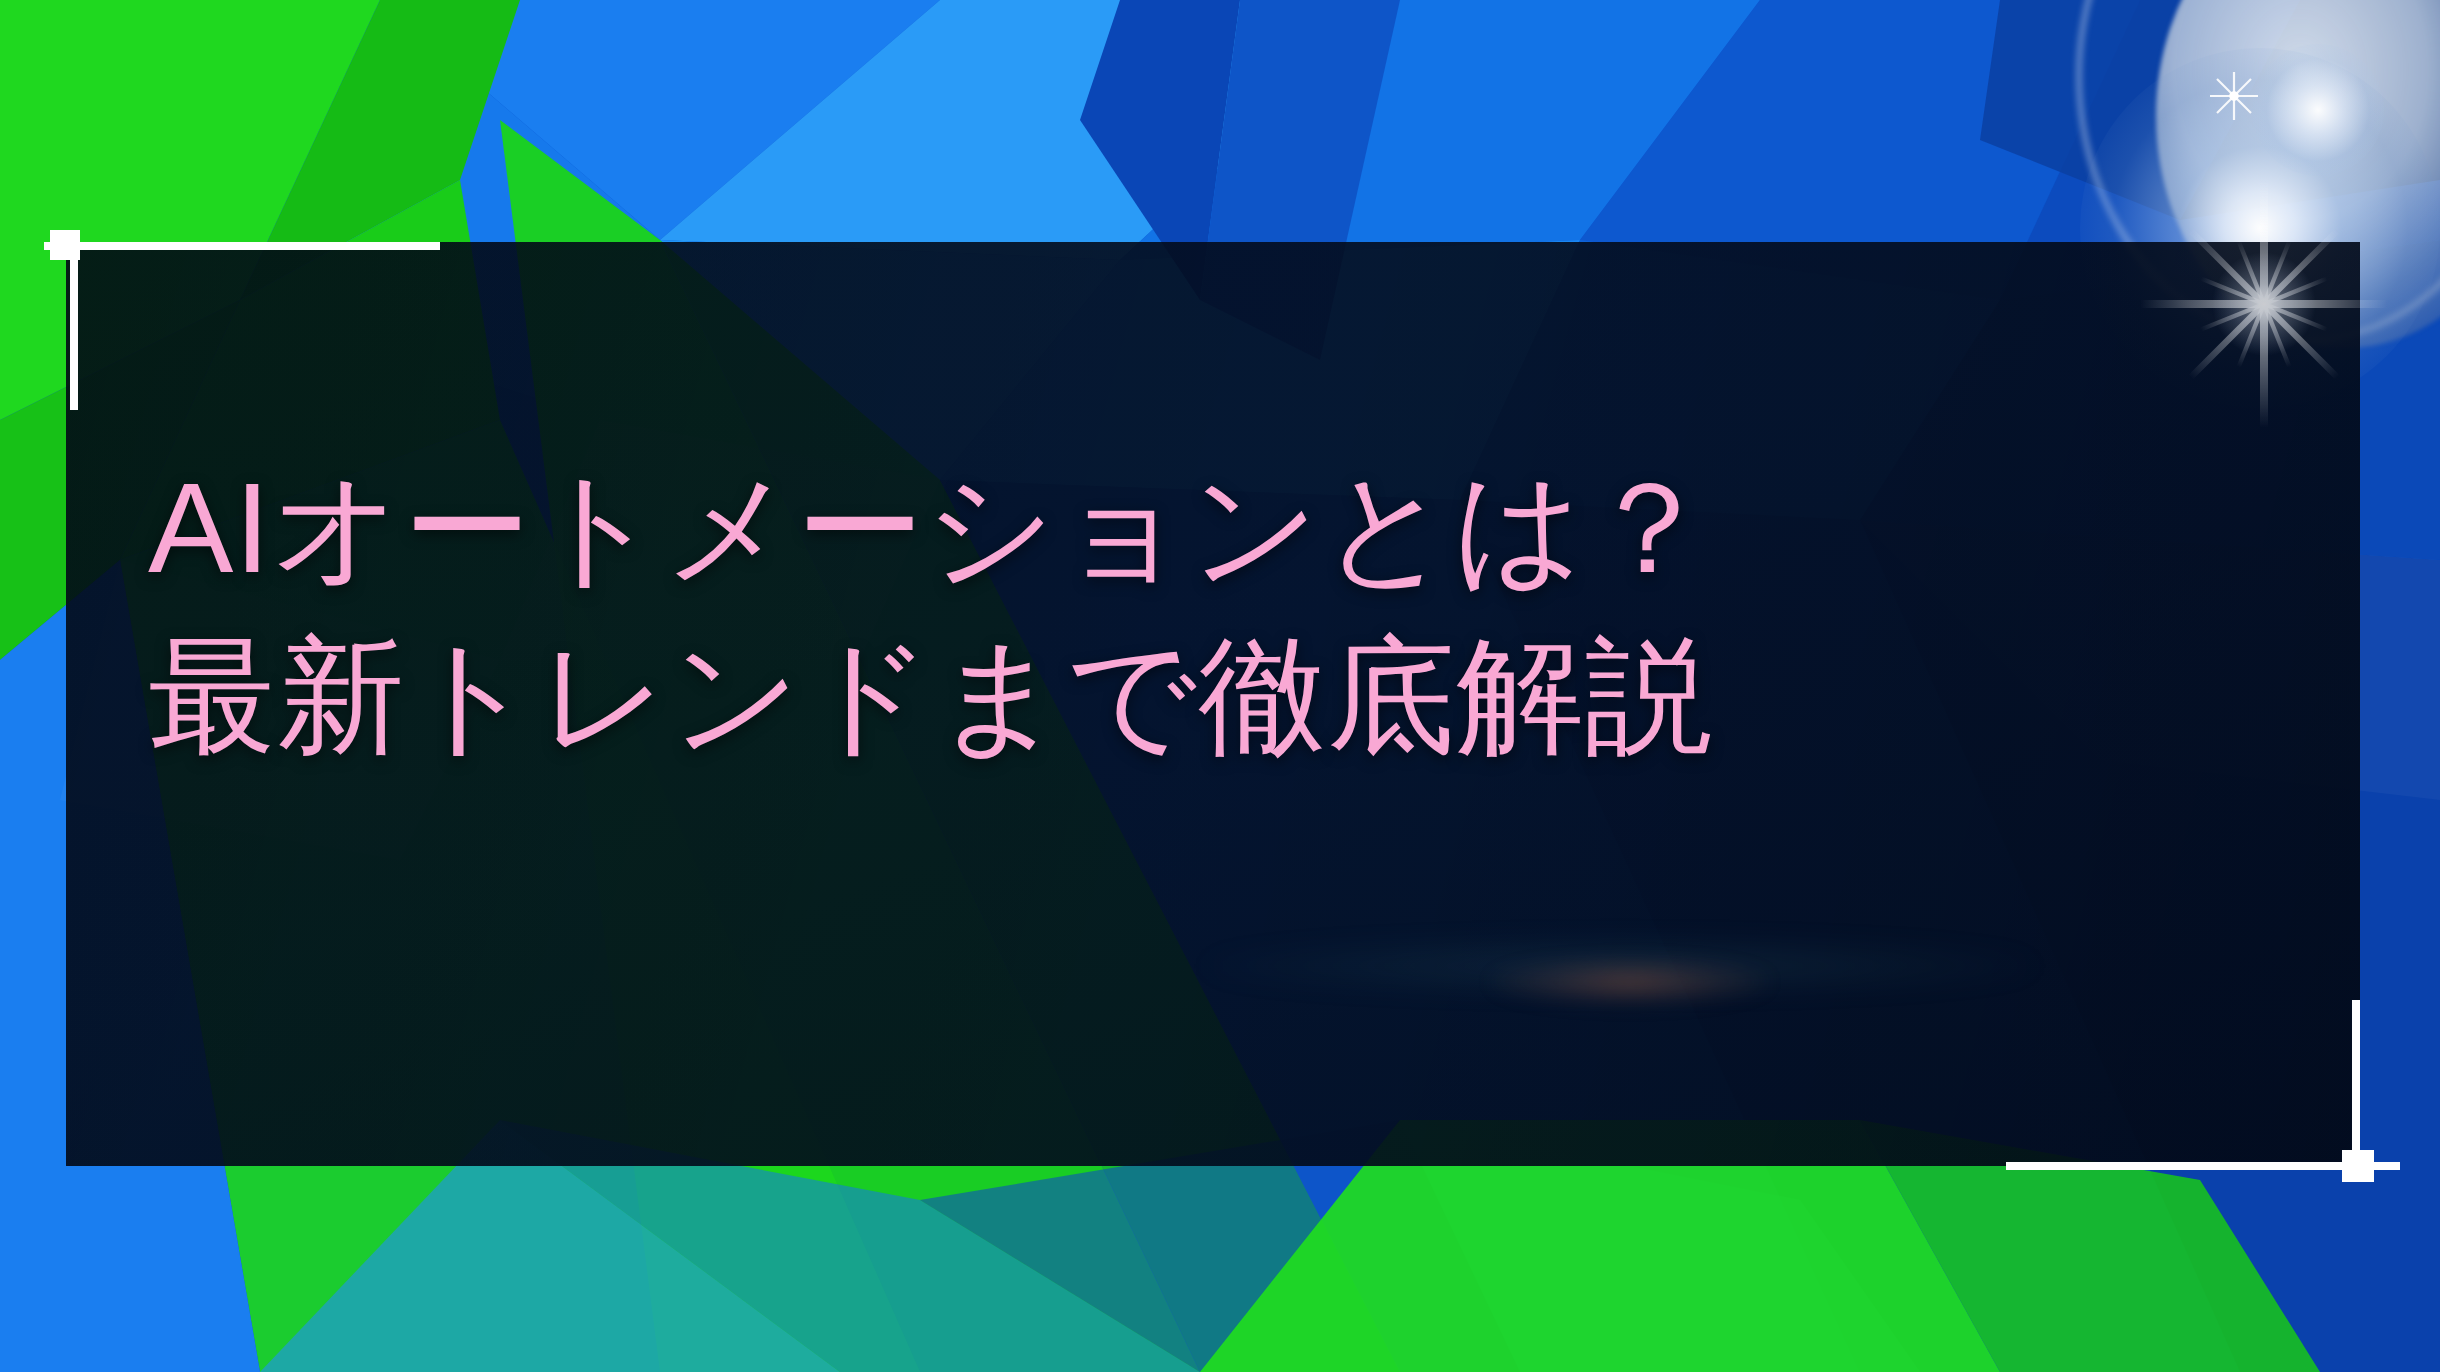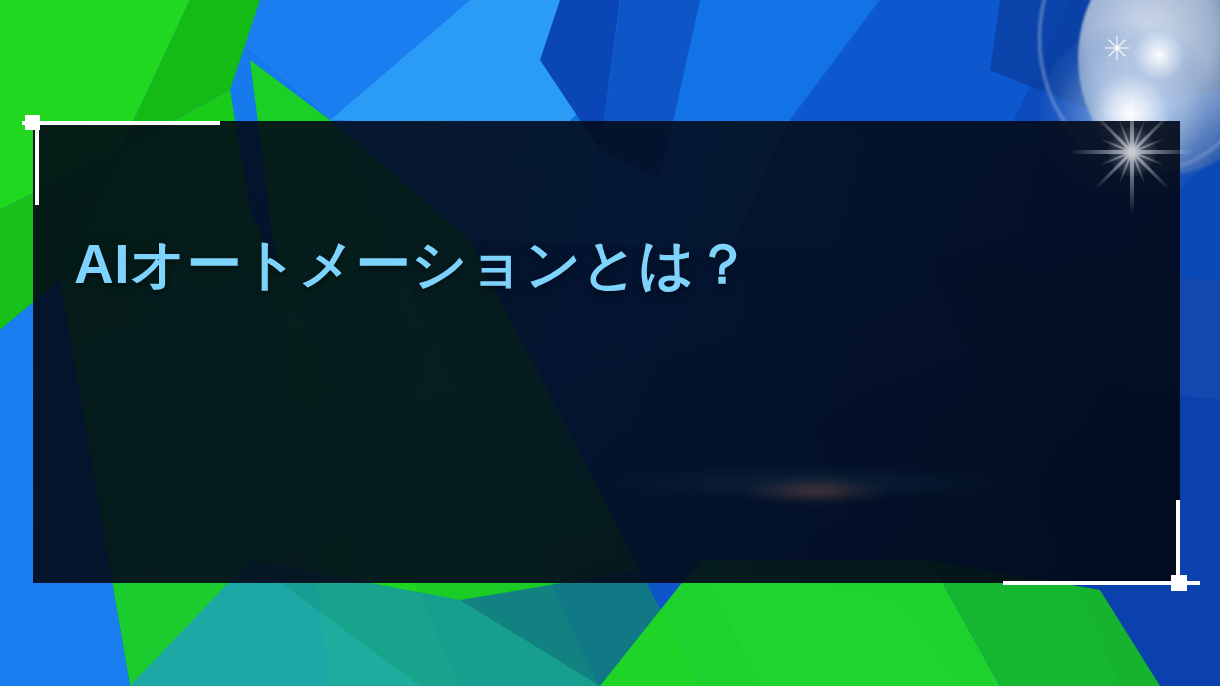--- a/index.html
+++ b/index.html
@@ -151,23 +151,23 @@
   #bracket-br-node { left: 1171px; top: 575px; width: 16px; height: 16px; }
 
   
   #title-block {
     position: absolute;
     left: 74px;
     top: 222px;
     width: 1040px;
   }
   .title-line {
-    color: #7dd3fc;
-    font-size: 55px;
-    font-weight: 700;
+    color: #f9a8d4;
+    font-size: 64px;
+    font-weight: 400;
     line-height: 84px;
     letter-spacing: 0.5px;
     white-space: nowrap;
     text-shadow: 0 2px 7px rgba(0,0,0,0.55);
   }
 </style>
 </head>
 <body>
 
 <div id="stage">
@@ -282,15 +282,16 @@
   </div>
 
   <div class="bracket">
     <div class="br-line" id="bracket-br-h"></div>
     <div class="br-line" id="bracket-br-v"></div>
     <div class="br-node" id="bracket-br-node"></div>
   </div>
 
   <div id="title-block">
     <div class="title-line">AIオートメーションとは？</div>
+    <div class="title-line">最新トレンドまで徹底解説</div>
   </div>
 
 </div>
 
 </body></html>

